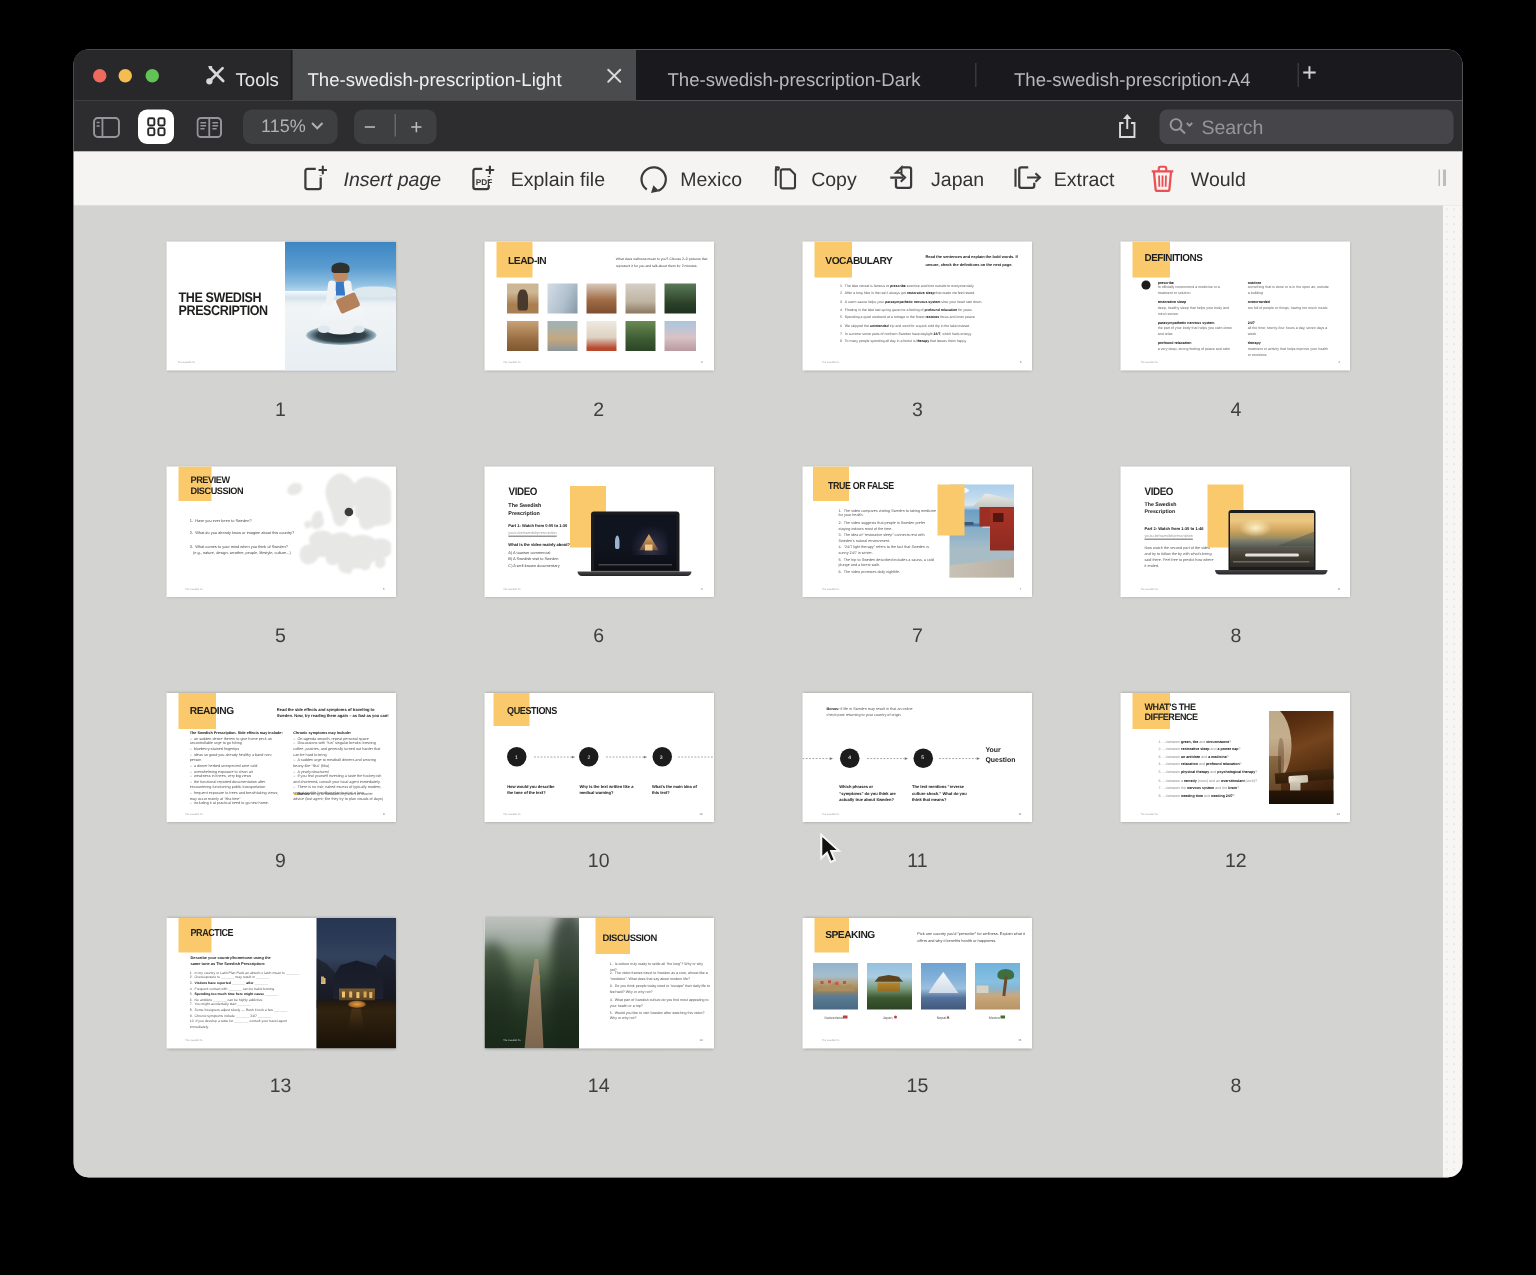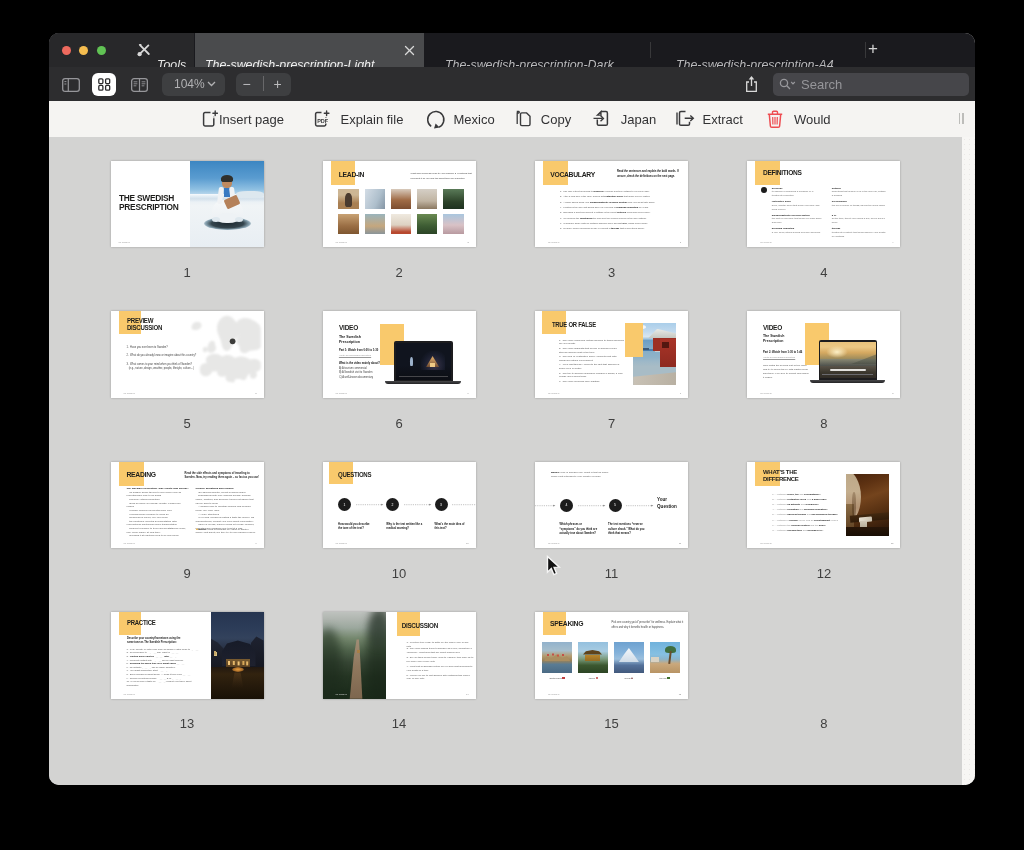--- a/index.html
+++ b/index.html
@@ -4,21 +4,21 @@
 <style>
 html,body{margin:0;padding:0;background:#000;width:1024px;height:850px;overflow:hidden;
   font-family:"Liberation Sans",sans-serif;}
 #win{position:absolute;left:49px;top:33px;width:926px;height:752px;border-radius:10px;
   overflow:hidden;background:#d3d3d2;}
 
 #tbar{position:absolute;left:0;top:0;width:100%;height:34px;background:#1a1a1e;}
 #tbar .lsec{position:absolute;left:0;top:0;width:145px;height:34px;background:#28282a;}
 .tl{position:absolute;top:12.7px;width:9.4px;height:9.4px;border-radius:50%;}
 #tbar .atab{position:absolute;left:146px;top:0;width:229.4px;height:34px;background:#4a4b4d;}
-.tabt{font-size:12.4px;color:#ececec;position:absolute;top:25px;white-space:nowrap;font-style:italic;}
+.tabt{font-size:12.4px;color:#ececec;position:absolute;top:13px;white-space:nowrap;}
 .tsep{position:absolute;top:9px;width:1px;height:16px;background:#38383a;}
 
 #bar2{position:absolute;left:0;top:34px;width:100%;height:34px;background:#2d2d2f;}
 .b2btn{position:absolute;top:5.5px;height:23px;background:#3e3f41;border-radius:6px;}
 
 #bar3{position:absolute;left:0;top:68px;width:100%;height:36px;background:#f5f4f2;}
 .b3lab{position:absolute;top:10.5px;font-size:13px;color:#323234;white-space:nowrap;}
 .b3i{position:absolute;top:7px;}
 
 #content{position:absolute;left:0;top:104px;width:913px;height:648px;background:#d3d3d2;
@@ -91,21 +91,21 @@
       <g stroke="#96969a" stroke-width="0.9">
         <line x1="2.6" y1="3.8" x2="6.4" y2="3.8"></line>
           <line x1="2.6" y1="5.8" x2="6.4" y2="5.8"></line>
           <line x1="2.6" y1="7.8" x2="5.4" y2="7.8"></line>
         <line x1="10.6" y1="3.8" x2="14.4" y2="3.8"></line>
           <line x1="10.6" y1="5.8" x2="14.4" y2="5.8"></line>
           <line x1="10.6" y1="7.8" x2="13.4" y2="7.8"></line>
       </g>
     </svg>
     <div class="b2btn" style="left:113px;width:63px;"></div>
-    <div style="position:absolute;left:125px;top:10px;font-size:12px;color:#b2b2b4;">104%</div>
+    <div style="position:absolute;left:125px;top:10px;font-size:12px;color:#b2b2b4;">115%</div>
     <svg style="position:absolute;left:158px;top:14px" width="9" height="6" viewBox="0 0 9 6">
       <polyline points="1,1 4.5,4.5 8,1" fill="none" stroke="#b2b2b4" stroke-width="1.3"></polyline>
     </svg>
     <div class="b2btn" style="left:186.7px;width:55px;"></div>
     <div style="position:absolute;left:193.5px;top:8.5px;font-size:14px;color:#bcbcbe;">−</div>
     <div style="position:absolute;left:213.8px;top:9px;width:1px;height:15px;background:#68686a;"></div>
     <div style="position:absolute;left:224.5px;top:8.5px;font-size:14px;color:#bcbcbe;">+</div>
     <svg style="position:absolute;left:696px;top:8.5px" width="13" height="17" viewBox="0 0 13 17">
       <g fill="none" stroke="#dadada" stroke-width="1.3">
         <path d="M4 6 L1.7 6 L1.7 15.3 L11.3 15.3 L11.3 6 L9 6"></path>
@@ -124,21 +124,21 @@
 
   <div id="bar3">
     <svg class="b3i" style="left:152.5px;top:9px" width="16" height="18" viewBox="0 0 16 18">
       <path d="M8.5 2.6 L3 2.6 Q1.6 2.6 1.6 4 L1.6 14.6 Q1.6 16 3 16 L10.4 16 Q11.8 16 11.8 14.6 L11.8 8.3" fill="none" stroke="#3a3a3c" stroke-width="1.5"></path>
       <g stroke="#3a3a3c" stroke-width="1.4" stroke-linecap="round">
         <line x1="13.2" y1="1" x2="13.2" y2="5.6"></line>
           <line x1="10.9" y1="3.3" x2="15.5" y2="3.3"></line>
       </g>
       <line x1="11.8" y1="6.8" x2="11.8" y2="7.2" stroke="#3a3a3c" stroke-width="1.5"></line>
     </svg>
-    <div class="b3lab" style="left:170px;">Insert page</div>
+    <div class="b3lab" style="left:180px;font-style:italic;">Insert page</div>
     <svg class="b3i" style="left:265px;top:9px" width="17" height="18" viewBox="0 0 17 18">
       <path d="M7.5 2.6 L3 2.6 Q1.6 2.6 1.6 4 L1.6 14.6 Q1.6 16 3 16 L10.4 16 Q11.8 16 11.8 14.6 L11.8 13.4" fill="none" stroke="#3a3a3c" stroke-width="1.5"></path>
       <g stroke="#3a3a3c" stroke-width="1.4" stroke-linecap="round">
         <line x1="12.6" y1="1" x2="12.6" y2="5.6"></line>
           <line x1="10.3" y1="3.3" x2="14.9" y2="3.3"></line>
       </g>
       <line x1="11.9" y1="7.4" x2="11.9" y2="8" stroke="#3a3a3c" stroke-width="1.6"></line>
       <line x1="11.9" y1="10" x2="11.9" y2="10.6" stroke="#3a3a3c" stroke-width="1.6"></line>
       <text x="3.2" y="13.2" font-size="5.5" font-weight="700" fill="#3a3a3c" font-family="Liberation Sans">PDF</text>
     </svg>

